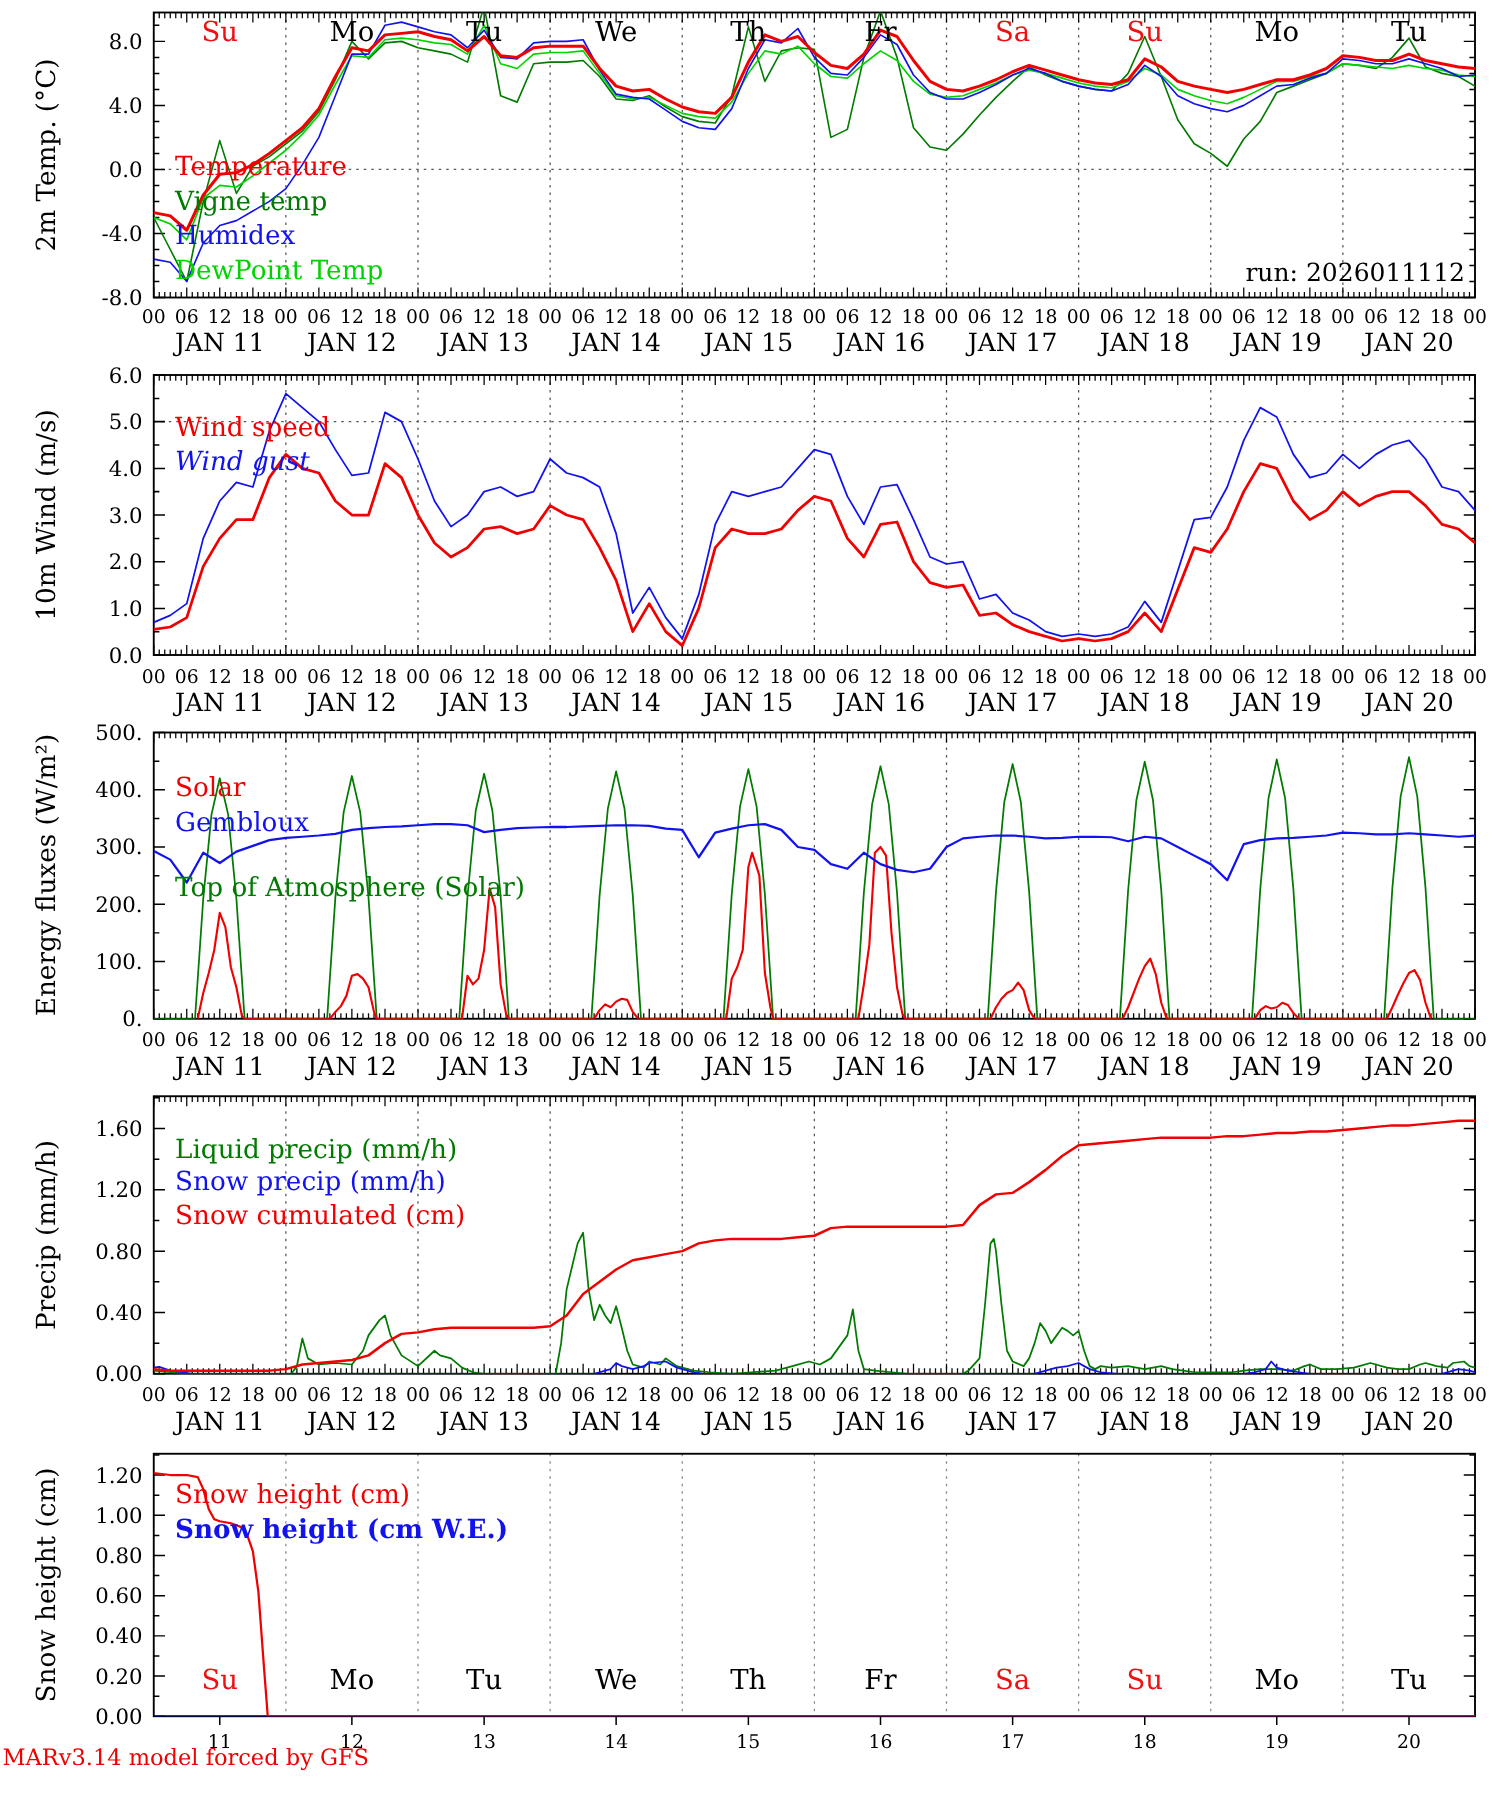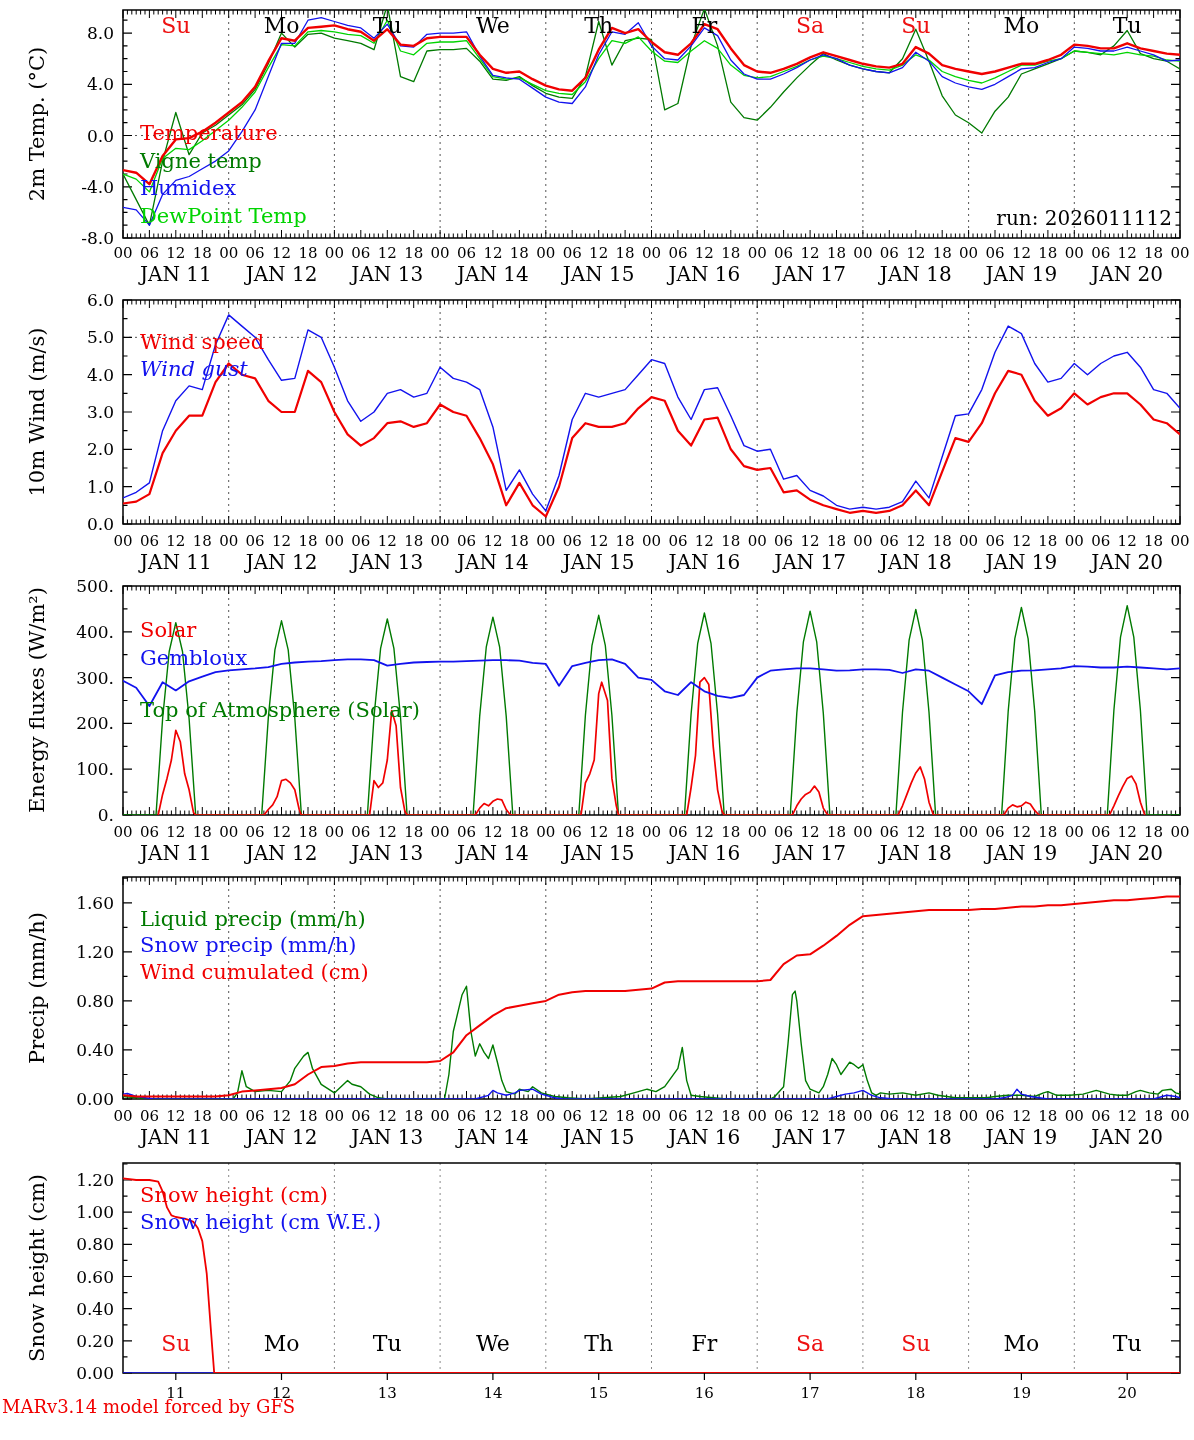--- a/index.html
+++ b/index.html
@@ -411,19 +411,19 @@
 
   <div class="ov legend" style="left: 140px; top: 330px; color: rgb(240, 0, 0);">Wind speed</div>
   <div class="ov legend" style="left: 140px; top: 357px; color: rgb(18, 18, 238); font-style: italic;">Wind gust</div>
 
   <div class="ov legend" style="left: 140px; top: 618px; color: rgb(240, 0, 0);">Solar</div>
   <div class="ov legend" style="left: 140px; top: 646px; color: rgb(18, 18, 238);">Gembloux</div>
   <div class="ov legend" style="left: 140px; top: 673px; color: rgb(0, 122, 0); margin-top: 25px;">Top of Atmosphere (Solar)</div>
 
   <div class="ov legend" style="left: 140px; top: 907px; color: rgb(0, 122, 0);">Liquid precip (mm/h)</div>
   <div class="ov legend" style="left: 140px; top: 933px; color: rgb(18, 18, 238);">Snow precip (mm/h)</div>
-  <div class="ov legend" style="left: 140px; top: 960px; color: rgb(240, 0, 0);">Wind cumulated (cm)</div>
+  <div class="ov legend" style="left: 140px; top: 960px; color: rgb(240, 0, 0);">Snow cumulated (cm)</div>
 
   <div class="ov legend" style="left: 140px; top: 1183px; color: rgb(240, 0, 0);">Snow height (cm)</div>
-  <div class="ov legend" style="left: 140px; top: 1210px; color: rgb(18, 18, 238);">Snow height (cm W.E.)</div>
+  <div class="ov legend" style="left: 140px; top: 1210px; color: rgb(18, 18, 238); font-weight: bold;">Snow height (cm W.E.)</div>
 
   <div class="ov foot-red" style="left:2px;top:1396px">MARv3.14 model forced by GFS</div>
 </div>
 
 </body></html>

